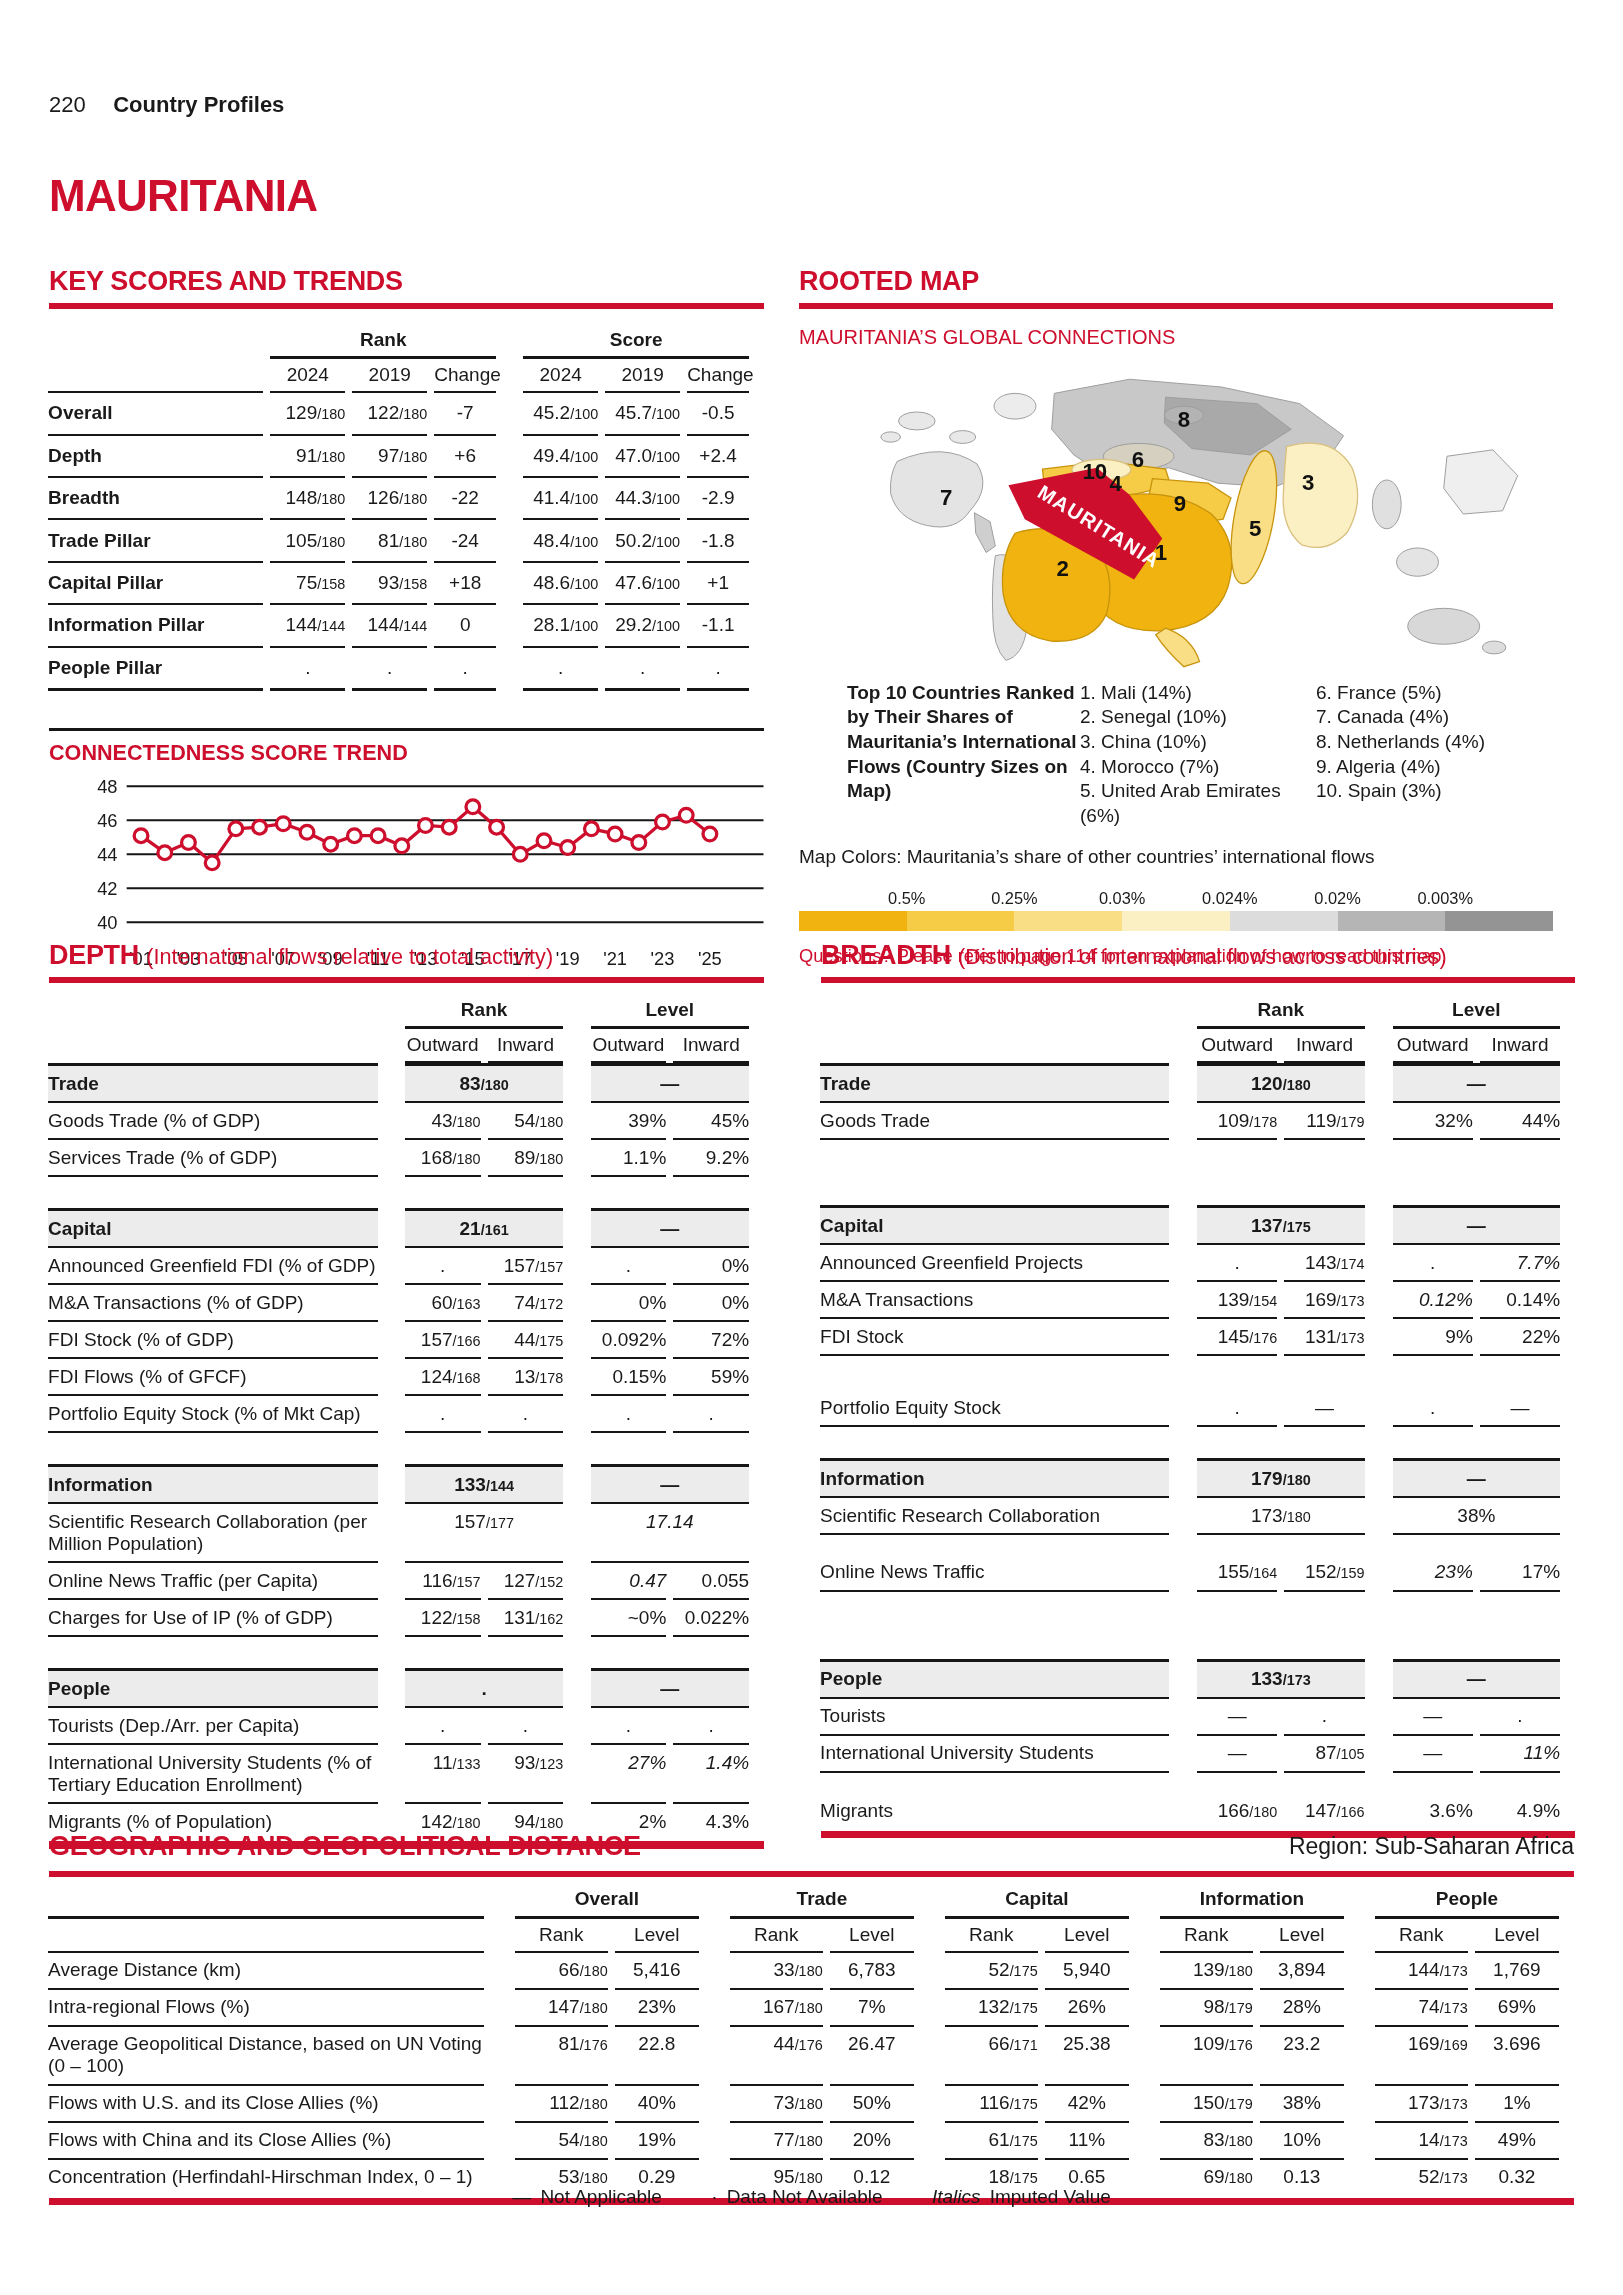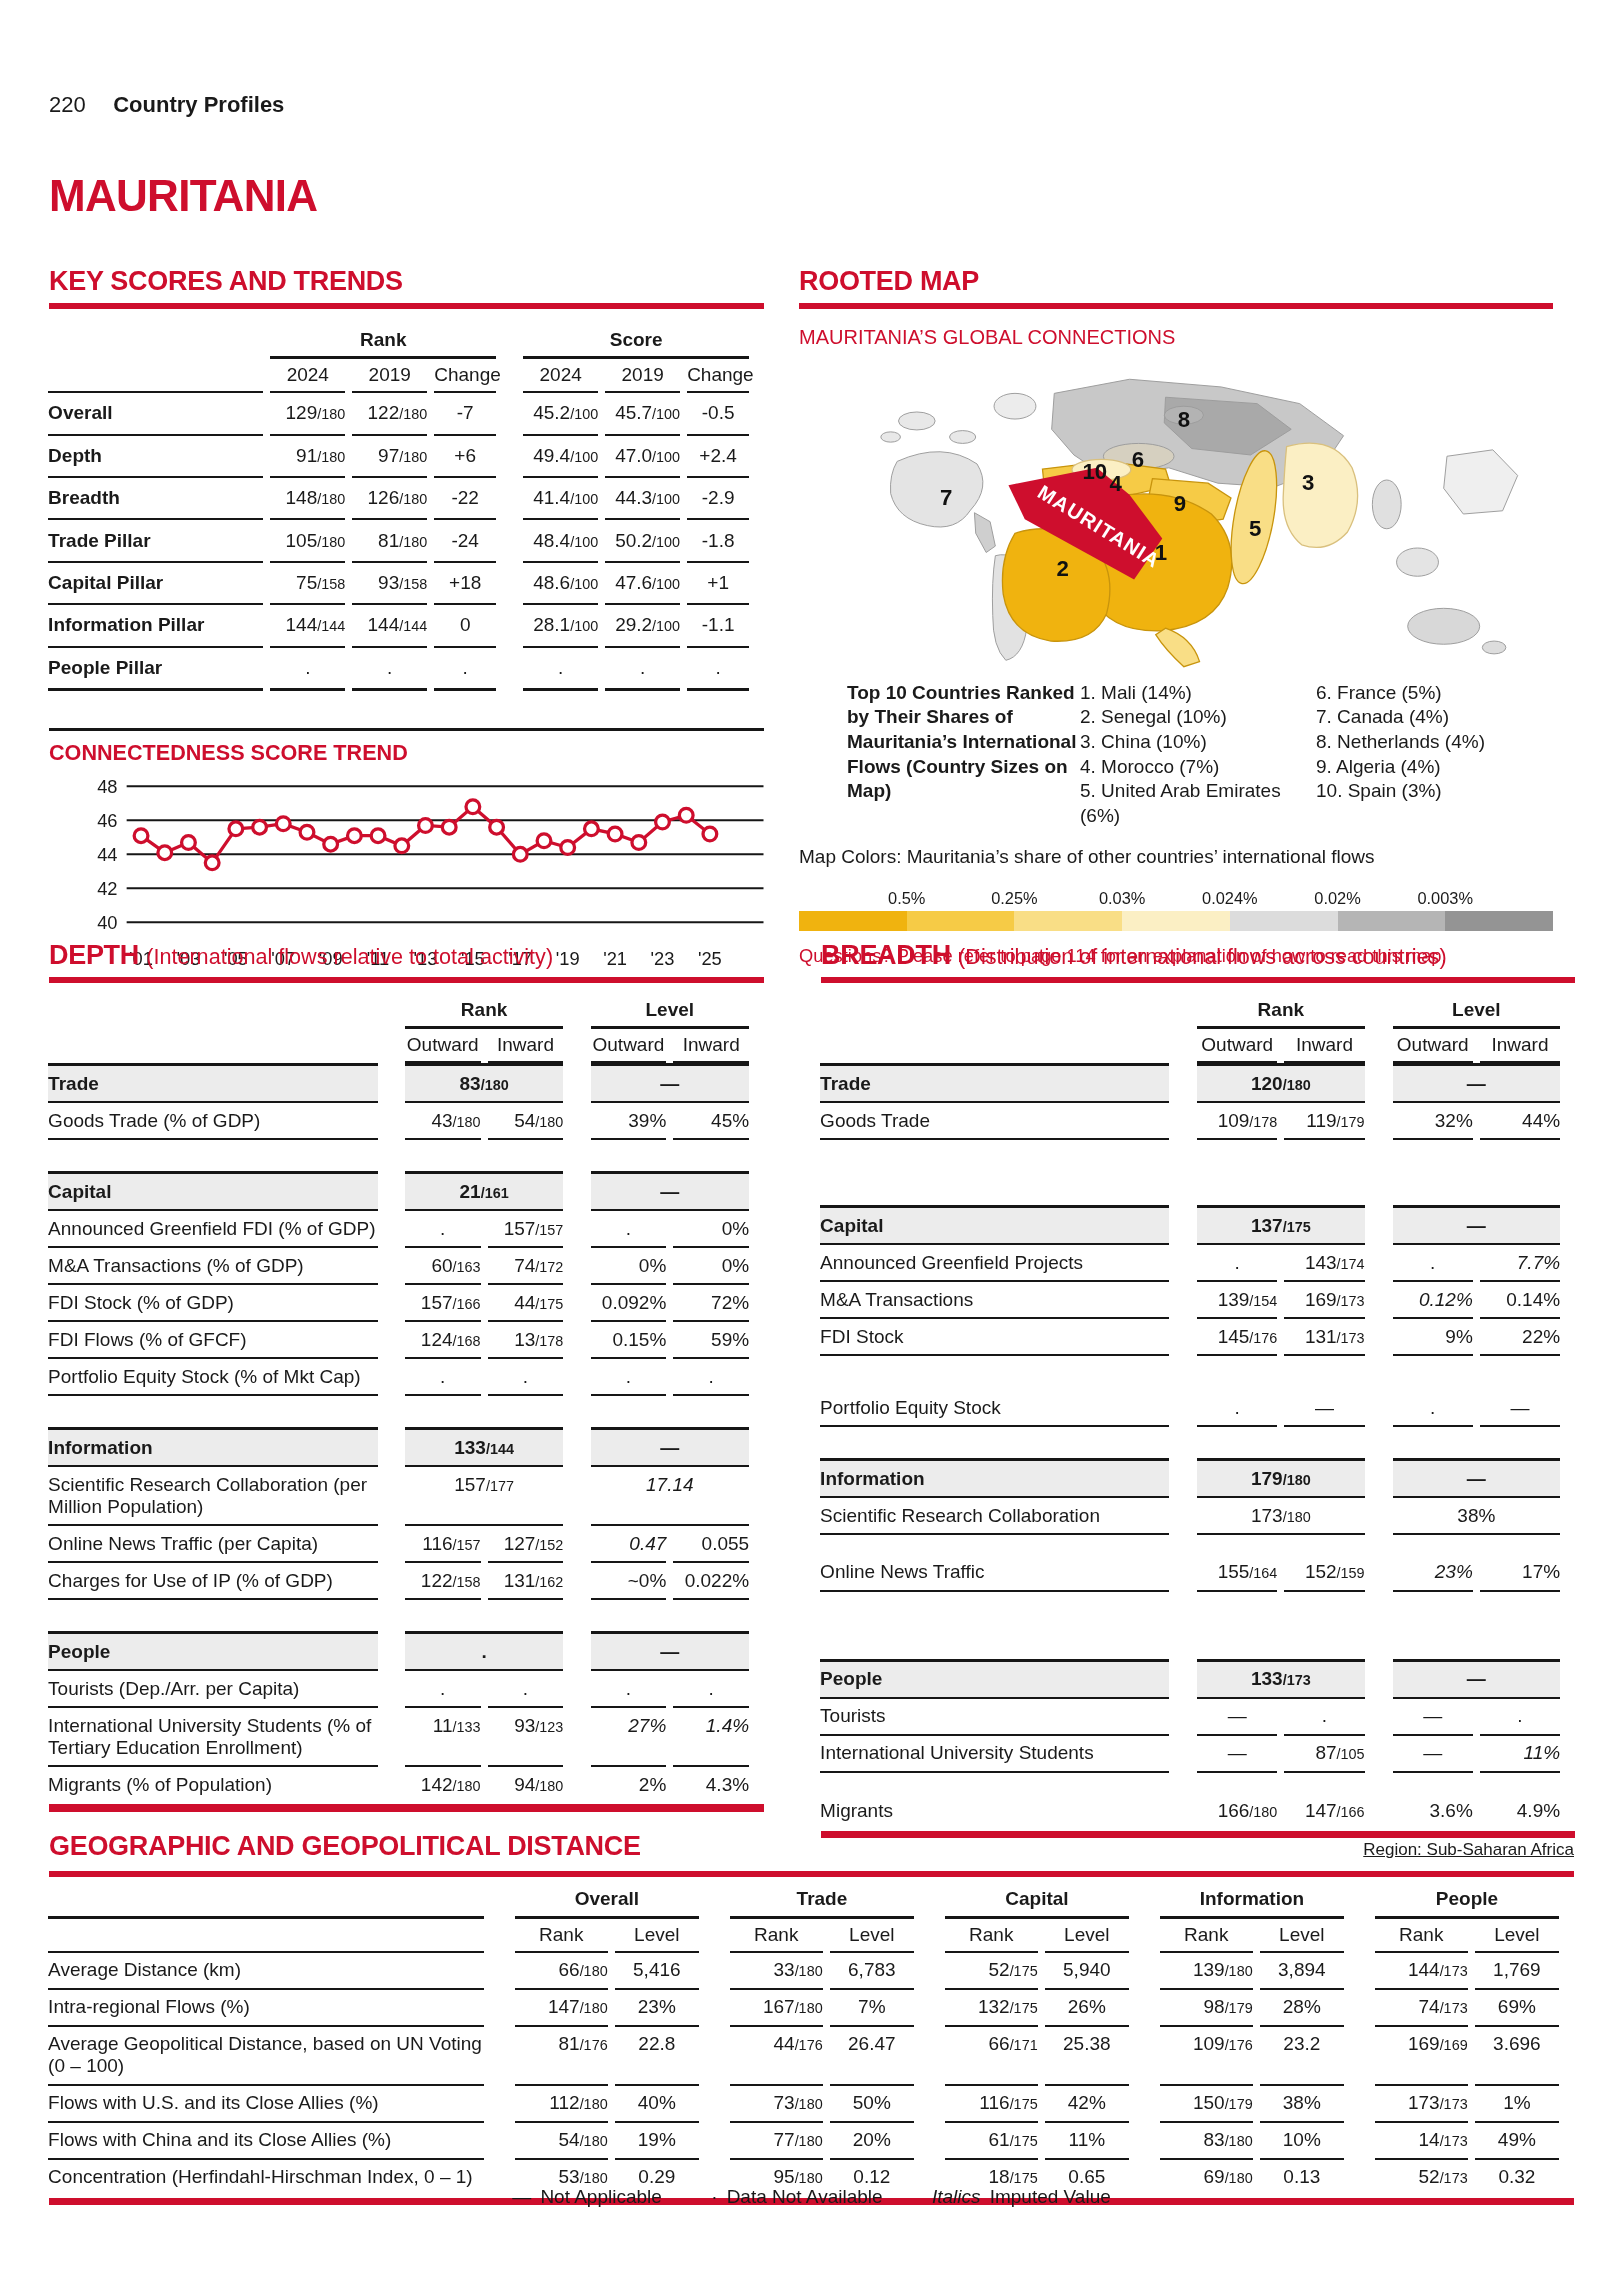--- a/index.html
+++ b/index.html
@@ -43,21 +43,21 @@
   .c{text-align:center;}
   .lblb{font-weight:700;}
   .secrow td{background:#ECECEC;font-weight:700;}
   .secrow td.gut{background:transparent;border:none;}
   .gaprow td{padding:0;border:none;}
   .vsub{font-size:14.4px;}
   em{font-style:italic;}
   .ks-tbl td{padding:9.2px 0;}
   .geo-tbl td{padding:6.5px 0;}
   .geo-head{display:flex;justify-content:space-between;align-items:flex-end;}
-  .region{font-size:17px;color:#1a1a1a;text-decoration:underline;}
+  .region{font-size:23px;color:#1a1a1a;}
   
   .trendtitle{font-size:21.6px;font-weight:800;color:var(--red);margin-top:9.2px;}
   .trend svg{display:block;margin-top:3.9px;}
   .ax{font-size:28px;fill:#1a1a1a;font-family:"Liberation Sans",sans-serif;}
   
   .map-sub{font-size:20px;font-weight:400;color:var(--red);margin-top:17px;}
   .map-svg{width:754px;height:308px;margin-top:10.5px;display:block;}
   .map-num{font-size:34px;font-weight:700;fill:#111;font-family:"Liberation Sans",sans-serif;}
   .ribbon-txt{font-size:31px;font-weight:800;fill:#fff;letter-spacing:2px;font-family:"Liberation Sans",sans-serif;}
   .legend{display:flex;margin-top:13px;font-size:19px;line-height:1.30;}
@@ -380,20 +380,29 @@
         </tr>
         <tr>
           <td class="bb">Goods Trade (% of GDP)</td>
           <td class="gut"></td>
           <td class="bb r"><span class="vmain">43</span><span class="vsub">/180</span></td>
           <td class="bb r"><span class="vmain">54</span><span class="vsub">/180</span></td>
           <td class="gut"></td>
           <td class="bb r"><span class="vmain">39%</span></td>
           <td class="bb r"><span class="vmain">45%</span></td>
         </tr>
+        <tr>
+          <td class="bb">Services Trade (% of GDP)</td>
+          <td class="gut"></td>
+          <td class="bb r"><span class="vmain">168</span><span class="vsub">/180</span></td>
+          <td class="bb r"><span class="vmain">89</span><span class="vsub">/180</span></td>
+          <td class="gut"></td>
+          <td class="bb r"><span class="vmain">1.1%</span></td>
+          <td class="bb r"><span class="vmain">9.2%</span></td>
+        </tr>
         <tr class="gaprow">
           <td colspan="7" style="height:31px"></td>
         </tr>
         <tr class="secrow">
           <td class="bt5 bb4">Capital</td>
           <td class="gut"></td>
           <td colspan="2" class="bt5 bb4 c"><span class="vmain">21</span><span class="vsub">/161</span></td>
           <td class="gut"></td>
           <td colspan="2" class="bt5 bb4 c"><span class="vmain">—</span></td>
         </tr>

